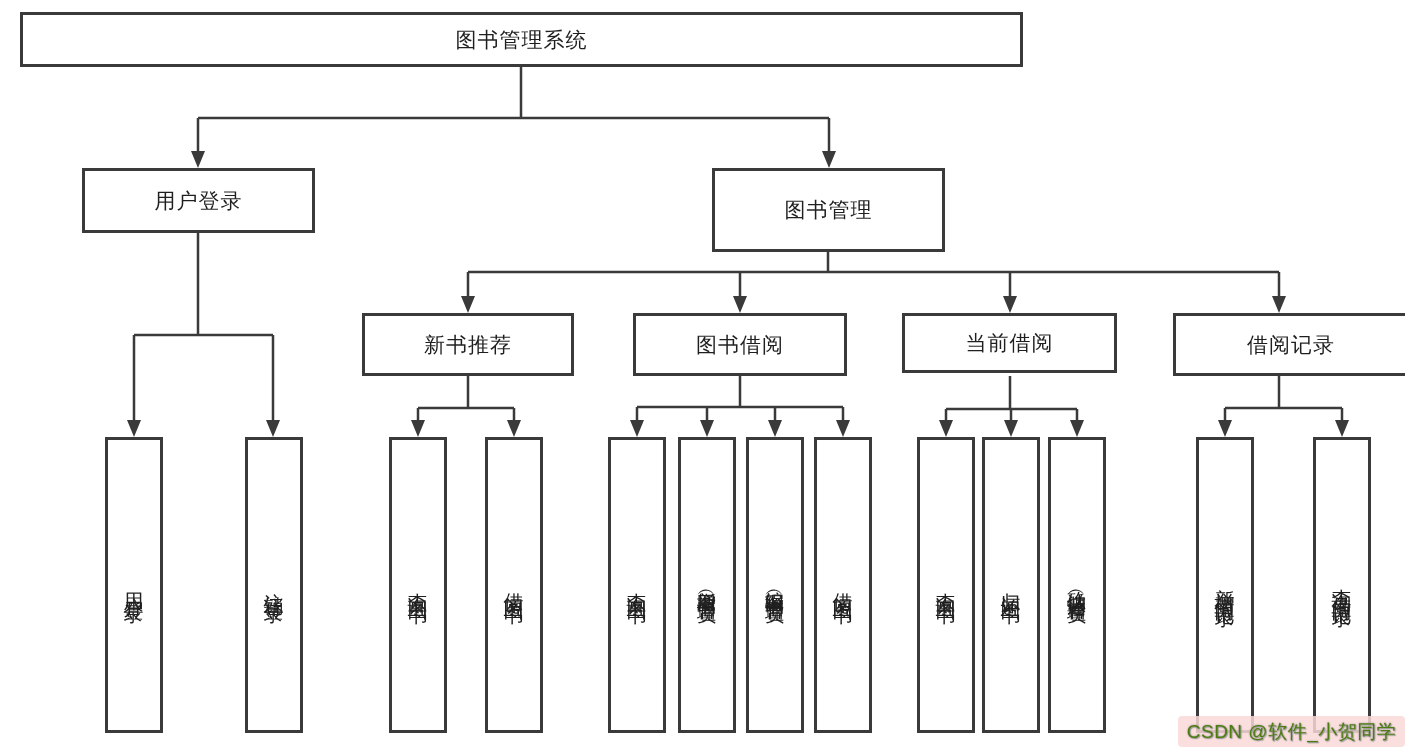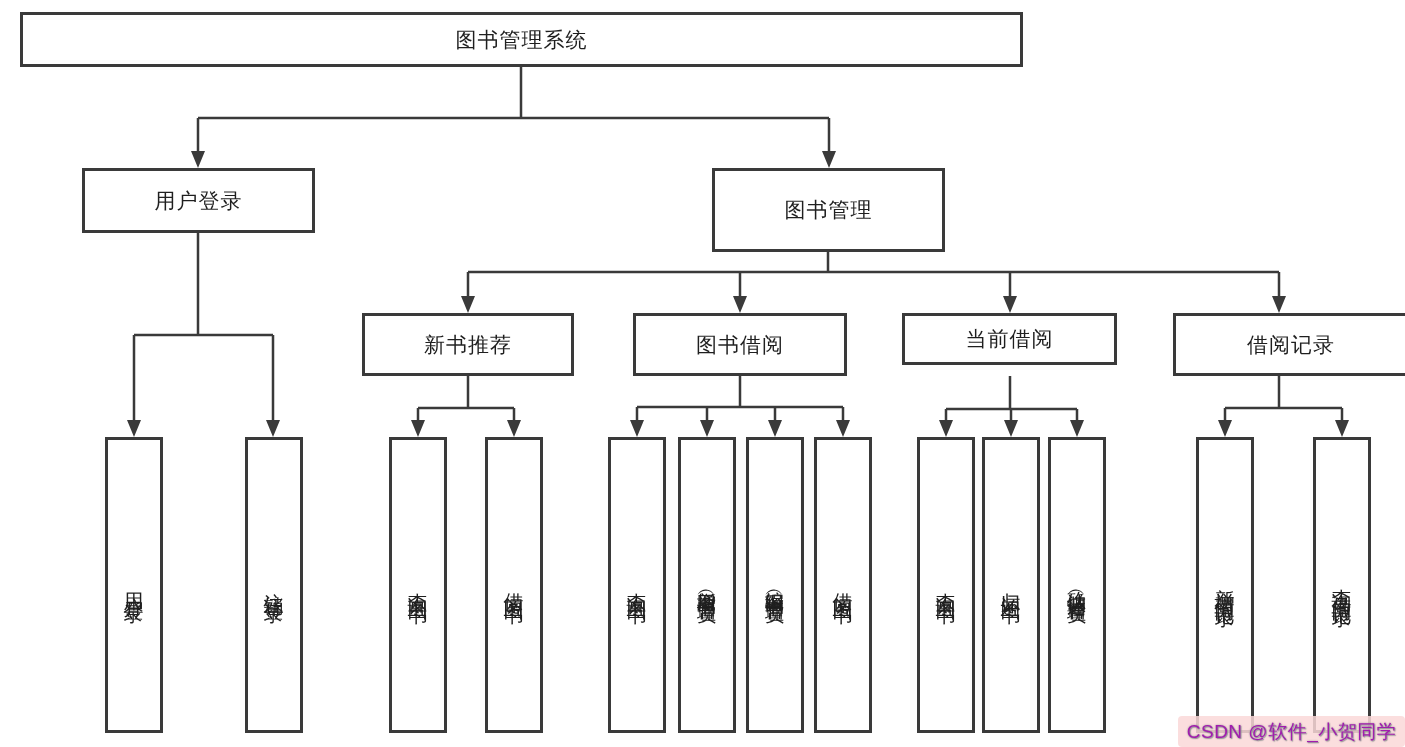--- a/index.html
+++ b/index.html
@@ -49,21 +49,21 @@
     left: 1178px;
     top: 716px;
     width: 227px;
     height: 31px;
     background: rgba(250, 216, 216, 0.85);
     border-radius: 4px;
     display: flex;
     align-items: center;
     justify-content: center;
     font-size: 19px;
-    color: #a21caf;
+    color: #4d7c0f;
     text-shadow: 0 0 2px #8f8f8f, 1px 1px 1px #9a9a9a;
     letter-spacing: 0.5px;
     white-space: nowrap;
   }
 </style>
 </head>
 <body>
 
 <div id="canvas">
 
@@ -105,21 +105,21 @@
       M1335,420 L1349,420 L1342,437 Z"></path>
   </svg>
 
   <div class="node" style="left:20px; top:12px; width:1003px; height:55px;">图书管理系统</div>
 
   <div class="node" style="left:82px; top:168px; width:233px; height:65px;">用户登录</div>
   <div class="node" style="left:712px; top:168px; width:233px; height:84px;">图书管理</div>
 
   <div class="node" style="left:362px; top:313px; width:212px; height:63px;">新书推荐</div>
   <div class="node" style="left:633px; top:313px; width:214px; height:63px;">图书借阅</div>
-  <div class="node" style="left:902px; top:313px; width:215px; height:52px;">当前借阅</div>
+  <div class="node" style="left:902px; top:313px; width:215px; height:60px;">当前借阅</div>
   <div class="node" style="left:1173px; top:313px; width:236px; height:63px;">借阅记录</div>
 
   <div class="node leaf" style="left:105px;">
     <span class="vtext">用户登录</span>
   </div>
   <div class="node leaf" style="left:245px;">
     <span class="vtext">注销登录</span>
   </div>
 
   <div class="node leaf" style="left:389px;">

